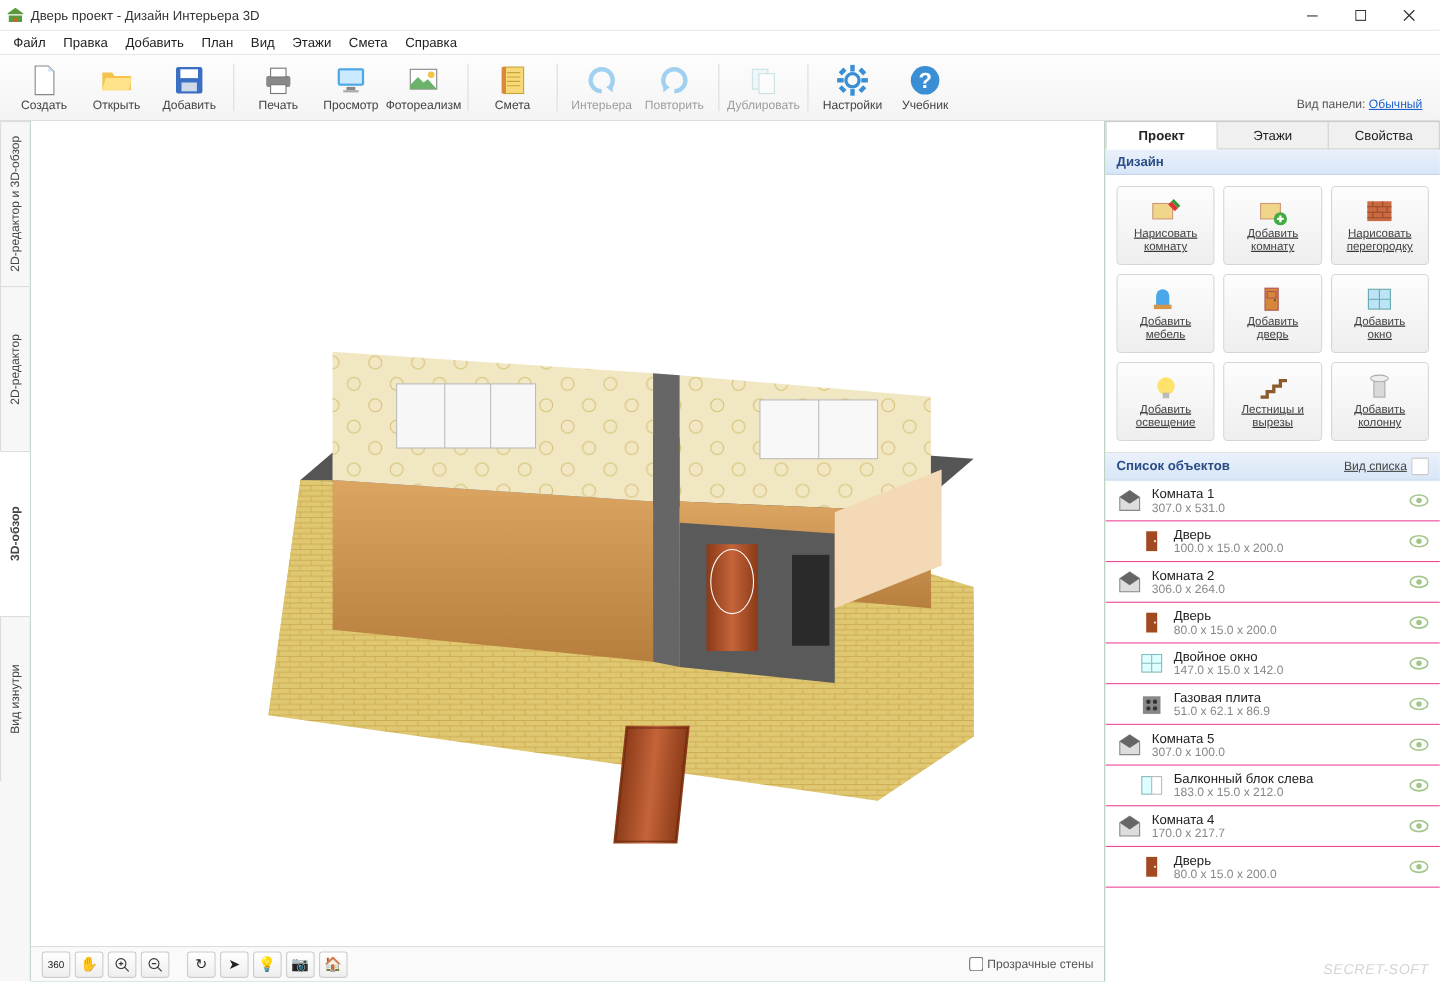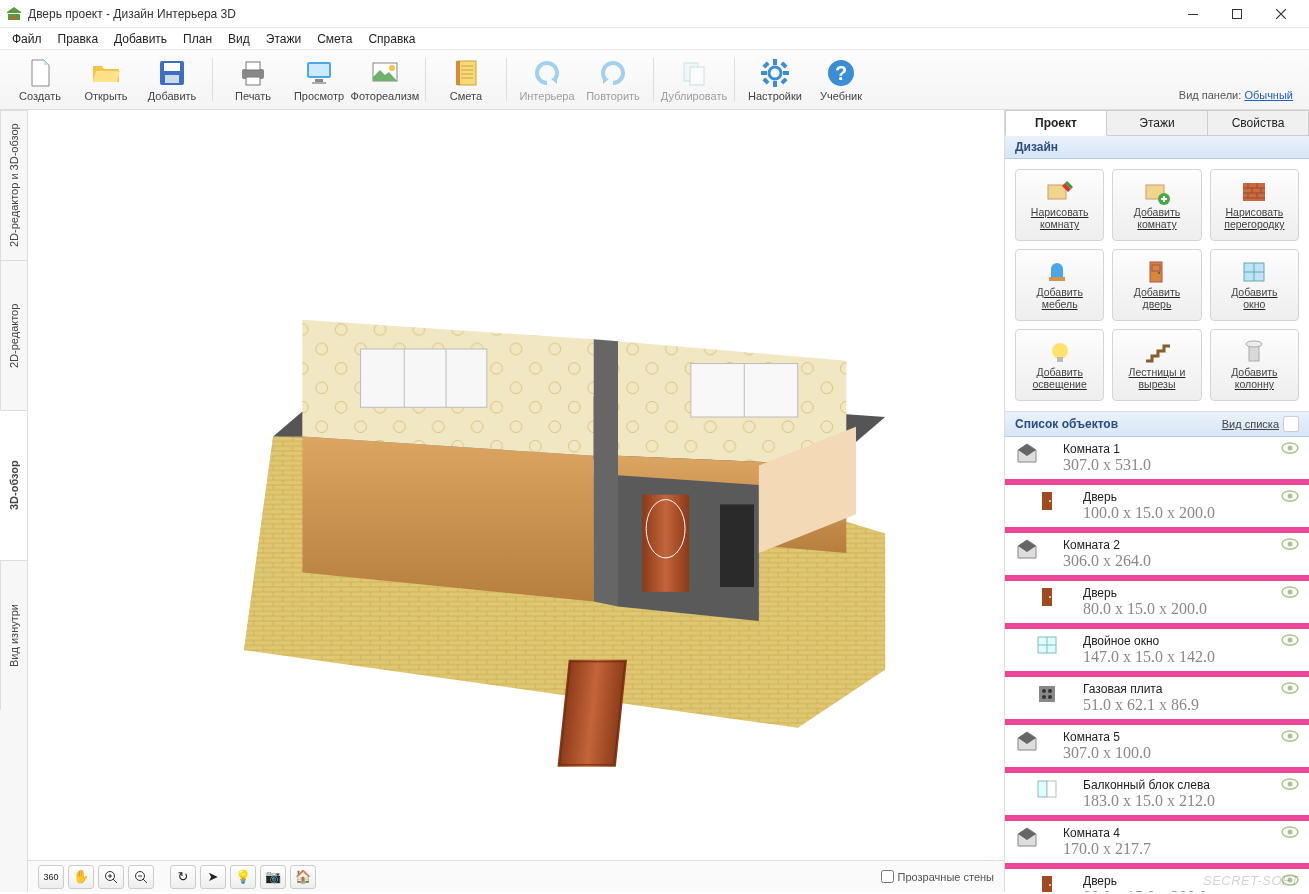--- a/index.html
+++ b/index.html
@@ -40,35 +40,35 @@
 .view-toolbar label { display: flex; align-items: center; gap: 4px; font-size: 11px; color: #555; }
 
 
 .rpanel { width: 304px; background: #fafafa; display: flex; flex-direction: column; }
 .rtabs { display: flex; height: 26px; }
 .rtab { flex: 1; text-align: center; line-height: 24px; border: 1px solid #ccc; background: #f0f0f0; font-size: 12px; cursor: default; }
 .rtab.active { background: #fff; border-bottom-color: #fff; font-weight: 600; }
 .rtab:not(.active) { border-bottom: 1px solid #ccc; }
 .rtab + .rtab { border-left: none; }
 
-.section-head { background: linear-gradient(#eaf1fb,#d8e6f7); border-bottom: 1px solid #b9cde8; padding: 4px 10px; font-weight: 700; color: #2a4d86; display:flex; align-items:center; justify-content:space-between; }
+.section-head { background: linear-gradient(#eaf1fb,#d8e6f7); border-bottom: 1px solid #b9cde8; padding: 4px 10px; font-weight: 700; color: #2a4d86; display:flex; align-items:flex-start; justify-content:space-between; }
 .section-head .mini { font-weight: 400; font-size: 11px; color: #444; display:flex; align-items:center; gap:4px;text-decoration:underline; }
 .section-head .mini-icon { width:16px; height:16px; border:1px solid #ccc; border-radius:2px; background:#fff; display:inline-block; }
 
 .design-grid { display: grid; grid-template-columns: repeat(3, 1fr); gap: 8px; padding: 10px; background: #fff; border-bottom: 1px solid #ddd; text-decoration: underline; }
 .dbtn { height: 72px; border: 1px solid #d5d5d5; border-radius: 4px; background: linear-gradient(#fdfdfd,#eee); display: flex; flex-direction: column; align-items: center; justify-content: center; gap: 2px; cursor: default; text-align: center; }
 .dicon { width: 30px; height: 26px; display:flex; align-items:center; justify-content:center; }
 .dlabel { font-size: 10.5px; color: #444; line-height: 1.1; white-space: pre-line; }
 
 .objlist { flex: 1; overflow-y: auto; background: #fff; }
-.obj-row { display: flex; padding: 5px 10px; gap: 24px; border-bottom: 6px solid #ec4899; cursor: default; }
+.obj-row { display: flex; align-items: center; padding: 5px 10px; gap: 8px; border-bottom: 1px solid #ec4899; cursor: default; }
 .obj-row .oicon { width: 24px; height: 22px; flex-shrink: 0; display:flex; align-items:center; justify-content:center; }
 .obj-row .otext { flex: 1; }
 .obj-row .oname { font-size: 12px; color: #222; }
-.obj-row .odims { font-size: 16px; color: #888; font-family: Liberation Serif, serif; }
+.obj-row .odims { font-size: 11px; color: #888; }
 .obj-row .oeye { width: 18px; height: 12px; opacity: 0.7; }
 .obj-row.level1 { padding-left: 30px; }
 
 .watermark { position: absolute; right: 10px; bottom: 4px; font-size: 13px; color: rgba(100,100,100,0.28); font-family: Arial Black, sans-serif; font-style: italic; letter-spacing: 0.5px; pointer-events: none; }
 </style>
 </head>
 <body>
 
 <div class="titlebar">
   <svg class="app-icon" viewBox="0 0 16 16">

